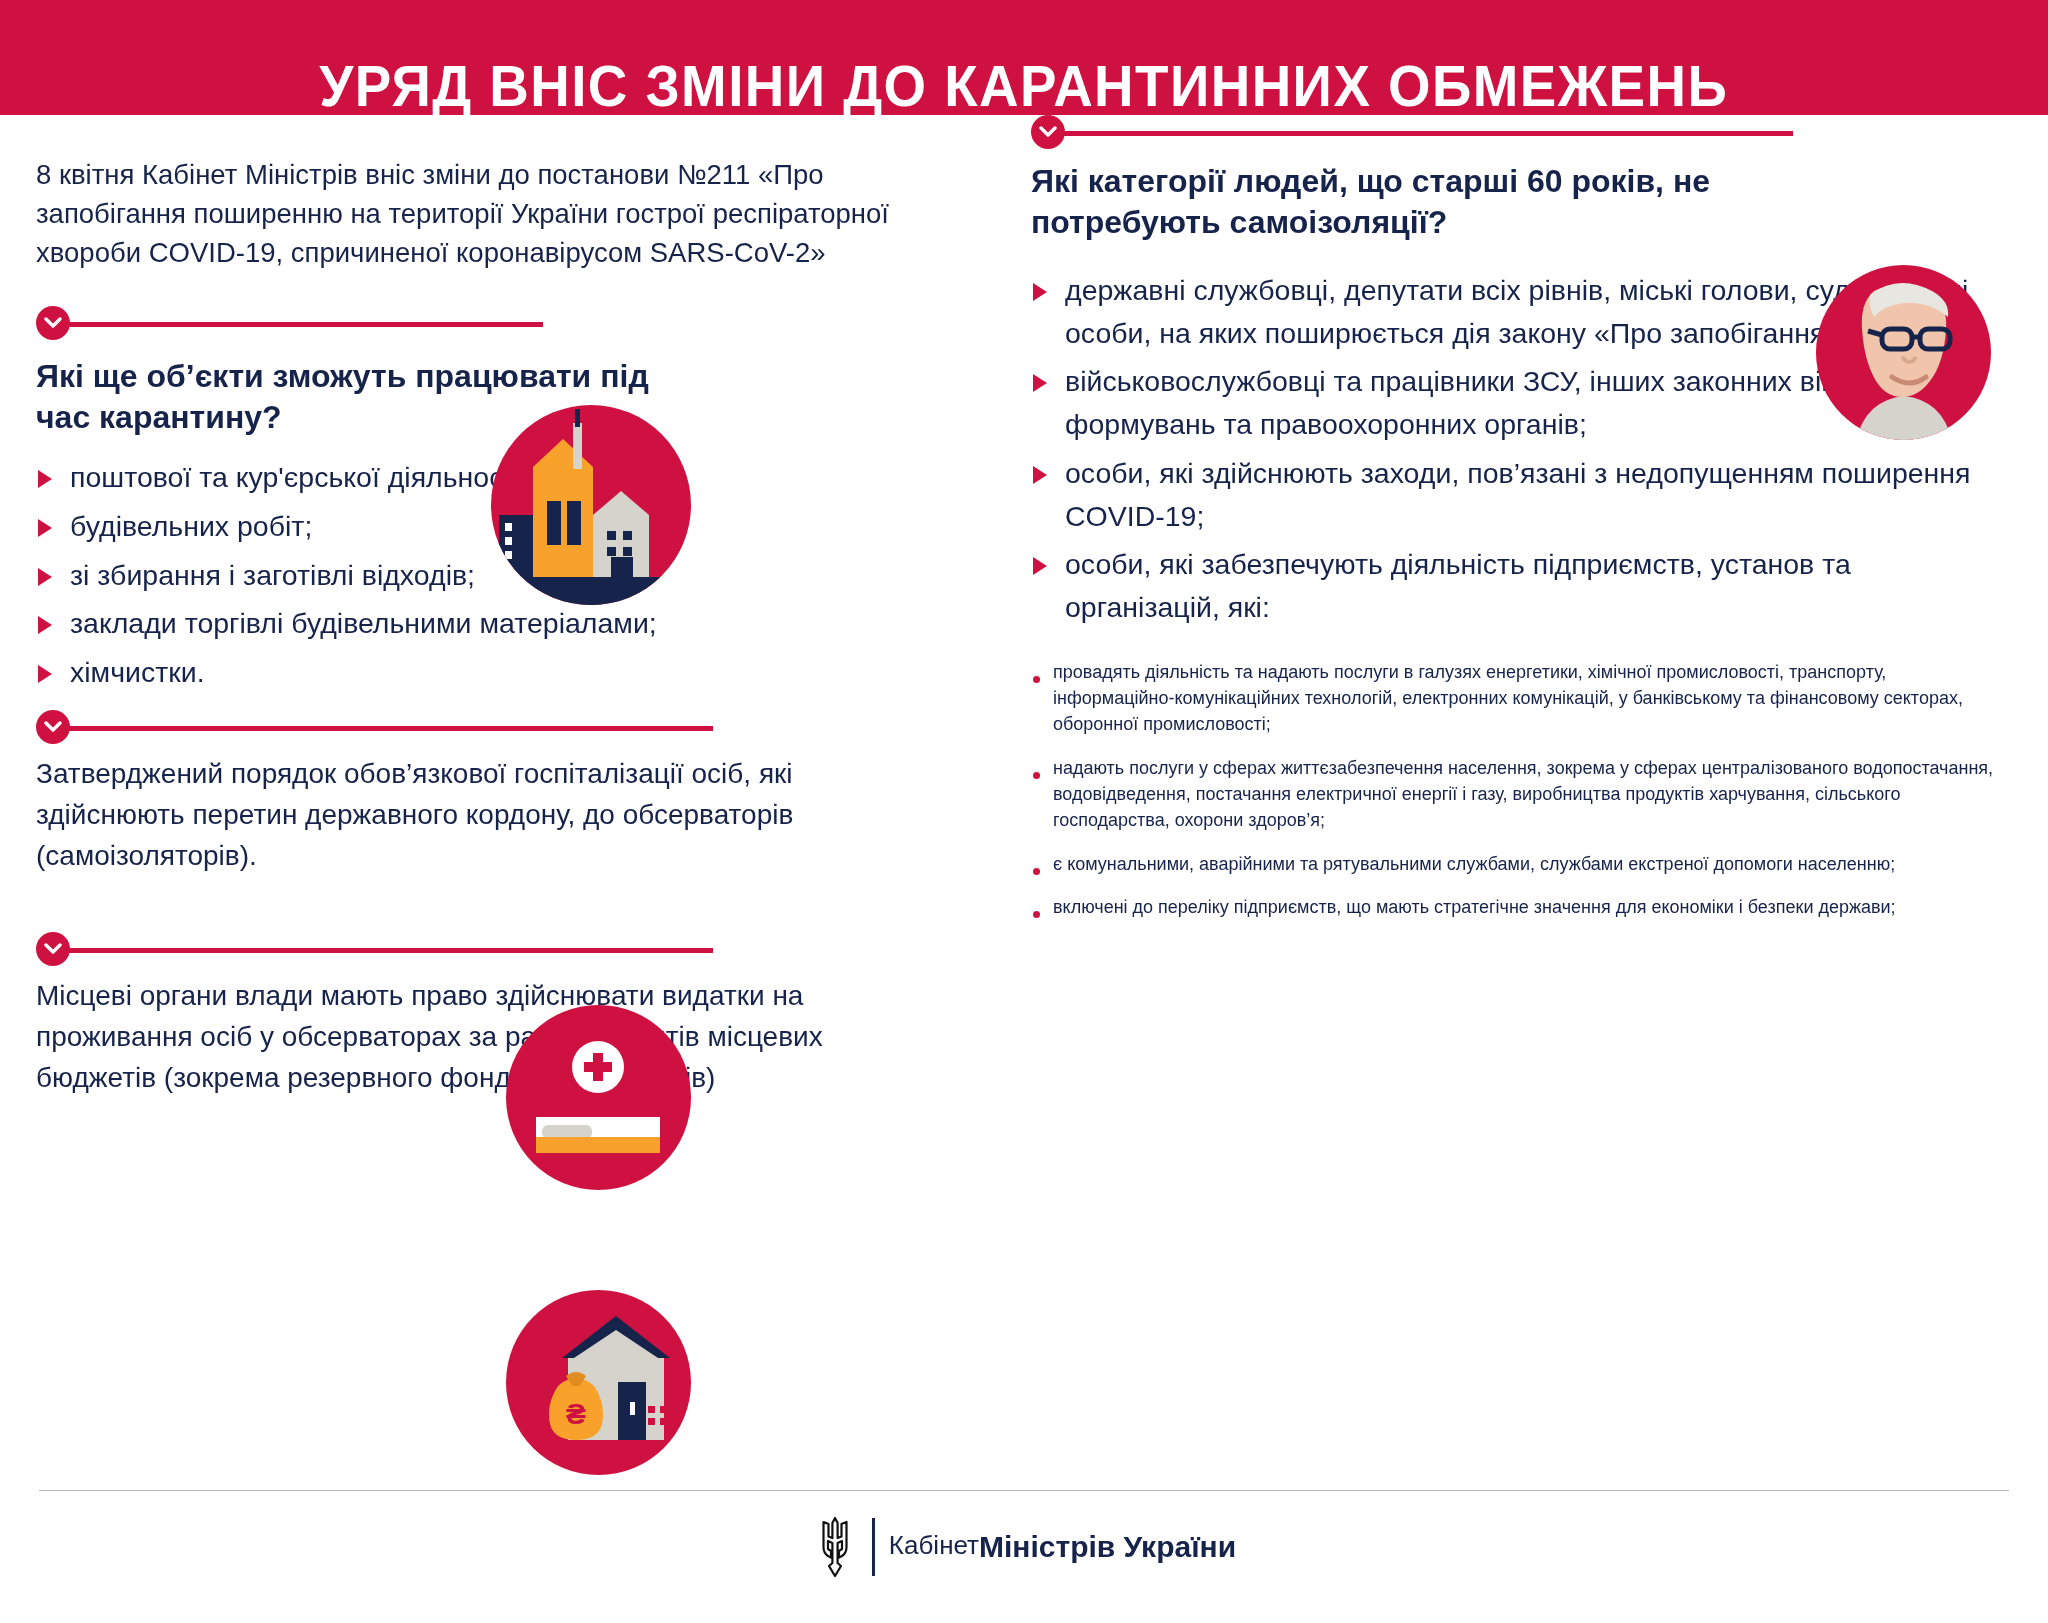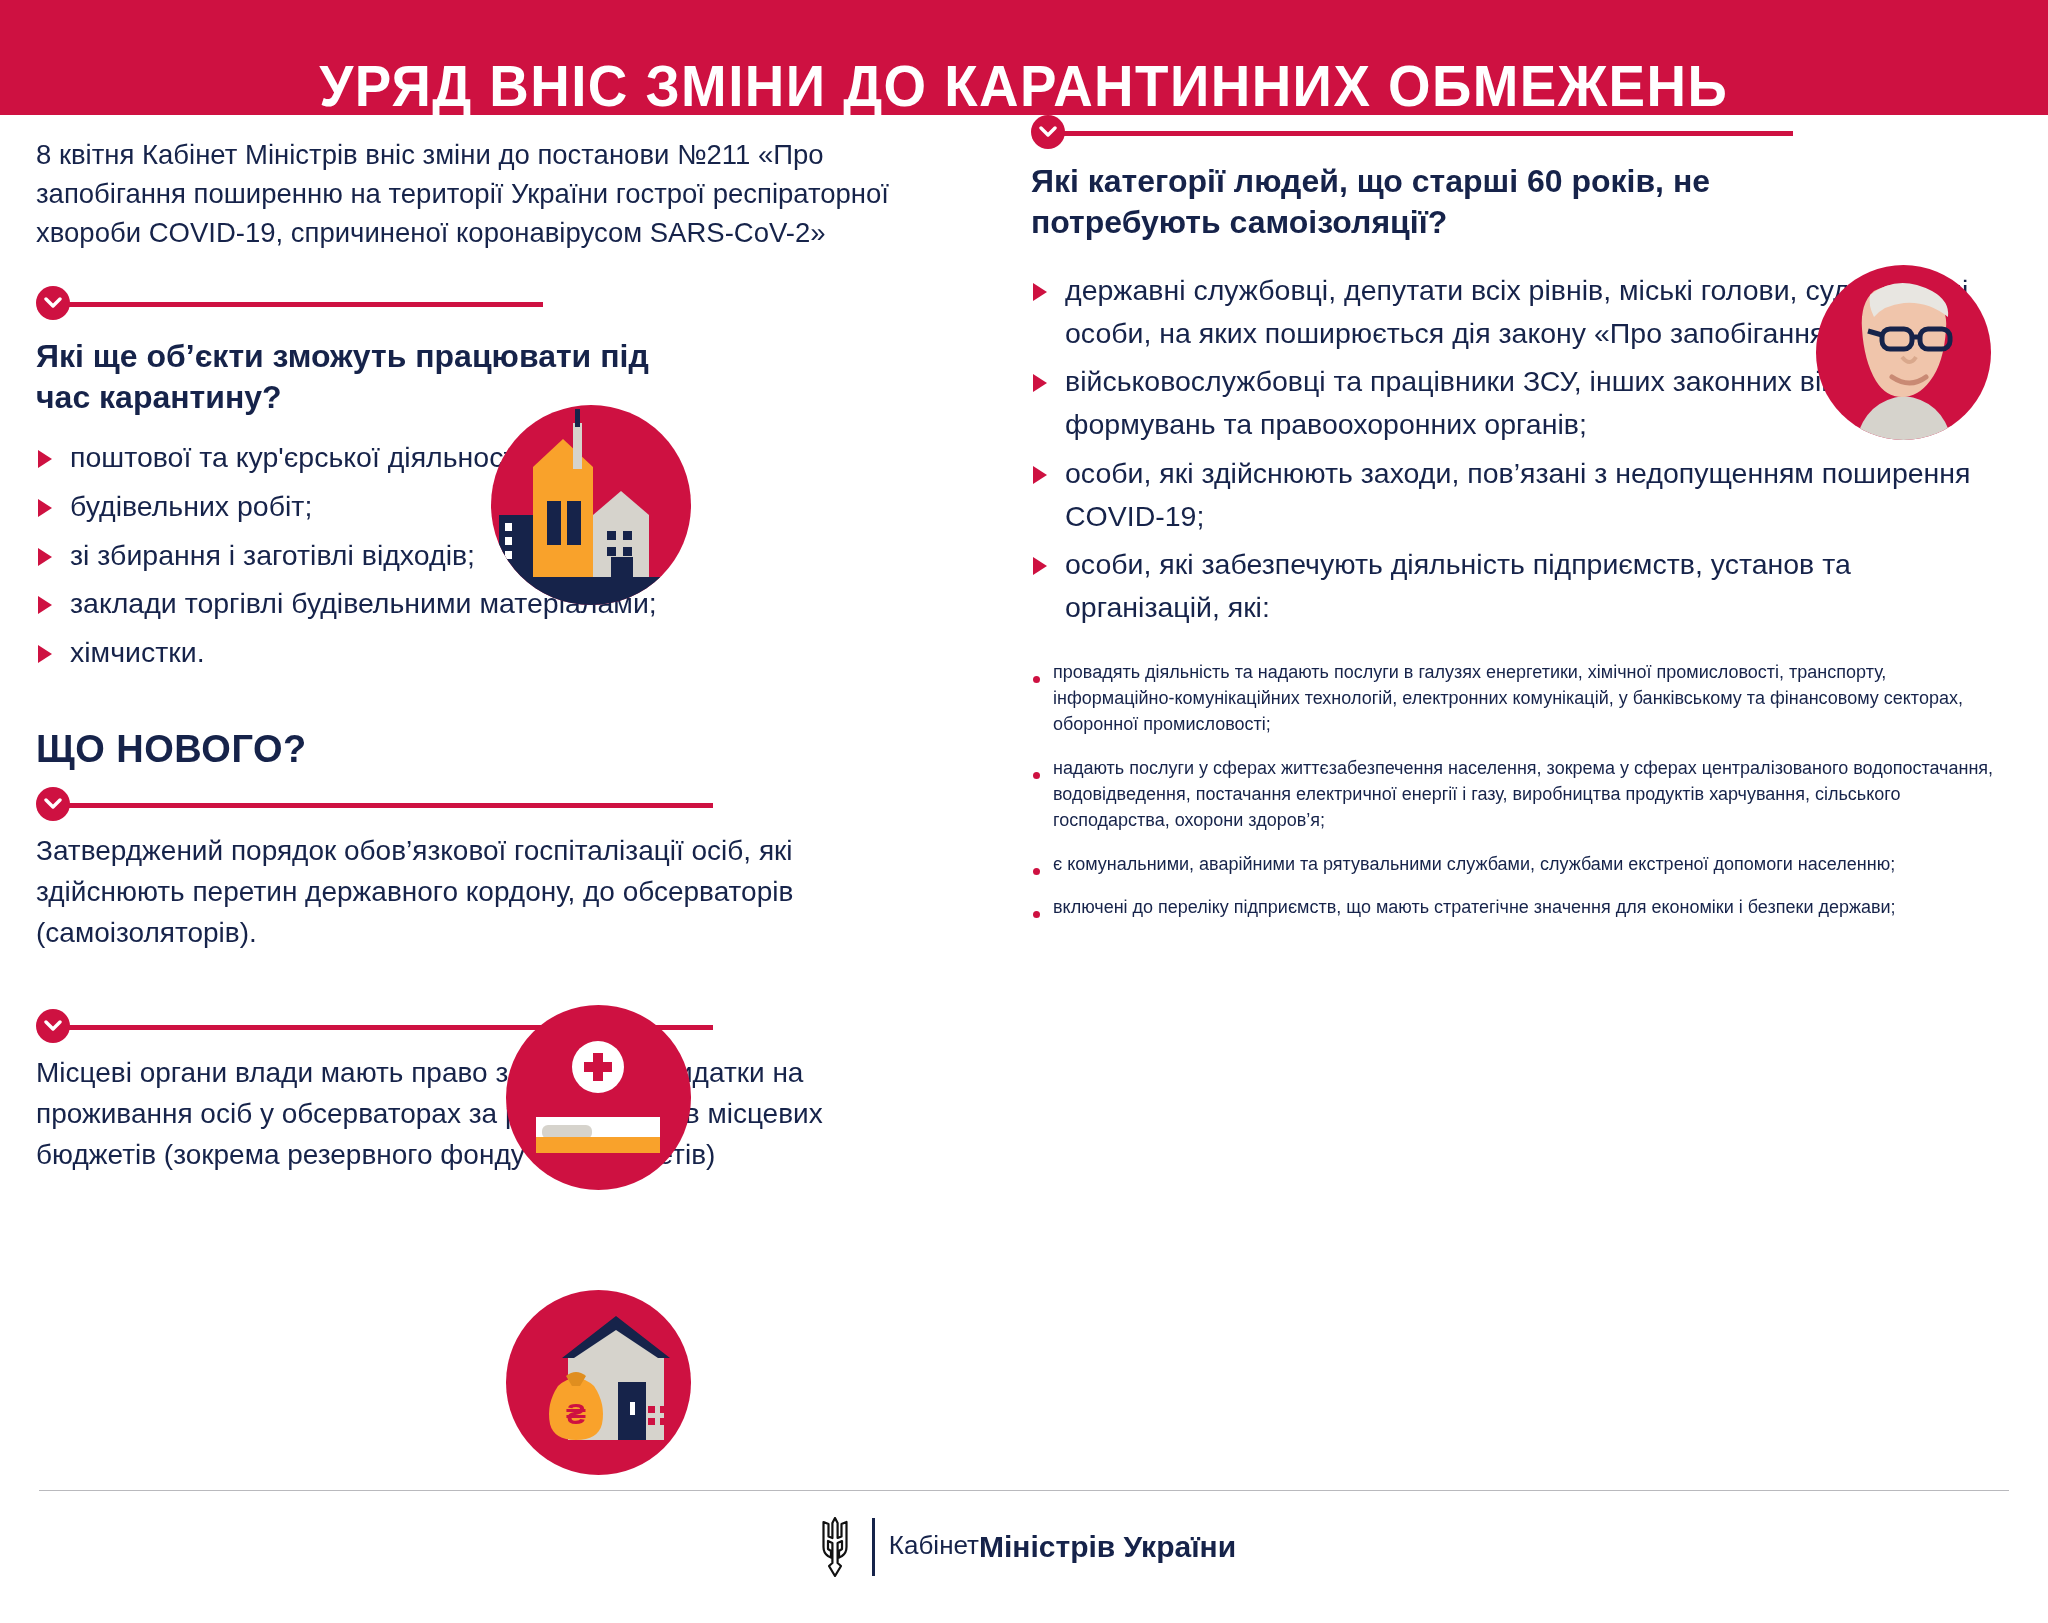--- a/index.html
+++ b/index.html
@@ -35,21 +35,21 @@
 
   
   .page {
     display: flex;
     padding: 0 36px;
     box-sizing: border-box;
     width: 2048px;
   }
   .col-left {
     width: 955px;
-    padding-top: 20px;
+    padding-top: 40px;
     position: relative;
     box-sizing: border-box;
   }
   .col-right {
     width: 1020px;
     padding-left: 40px;
     position: relative;
     box-sizing: border-box;
   }
 
@@ -239,21 +239,20 @@
     <div class="q-heading">Які ще об’єкти зможуть працювати під час карантину?</div>
 
     <ul class="bl">
       <li>поштової та кур'єрської діяльності;</li>
       <li>будівельних робіт;</li>
       <li>зі збирання і заготівлі відходів;</li>
       <li>заклади торгівлі будівельними матеріалами;</li>
       <li>хімчистки.</li>
     </ul>
 
-    <div class="section-title">ЩО НОВОГО?</div>
 
     <div class="divider" style="margin-top:16px;">
       <div class="line" style="width:660px;"></div>
       <div class="chev">
         <svg width="18" height="12" viewBox="0 0 18 12">
             <path d="M2 2 L9 9 L16 2" stroke="#ffffff" stroke-width="3.4" fill="none" stroke-linecap="round" stroke-linejoin="round"></path>
           </svg>
       </div>
     </div>
 

